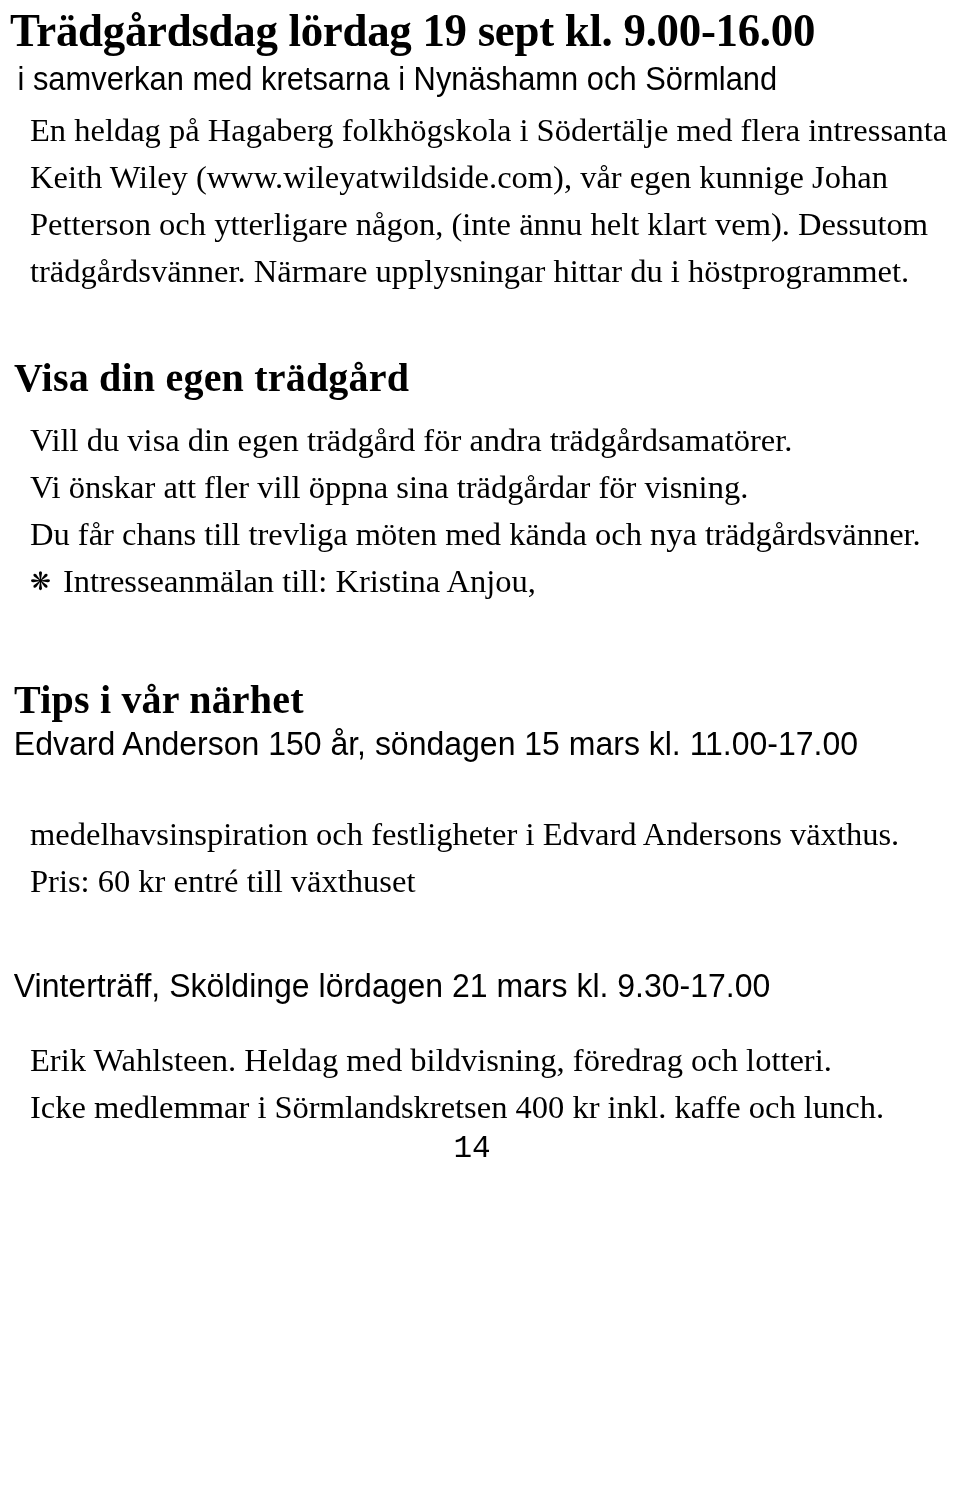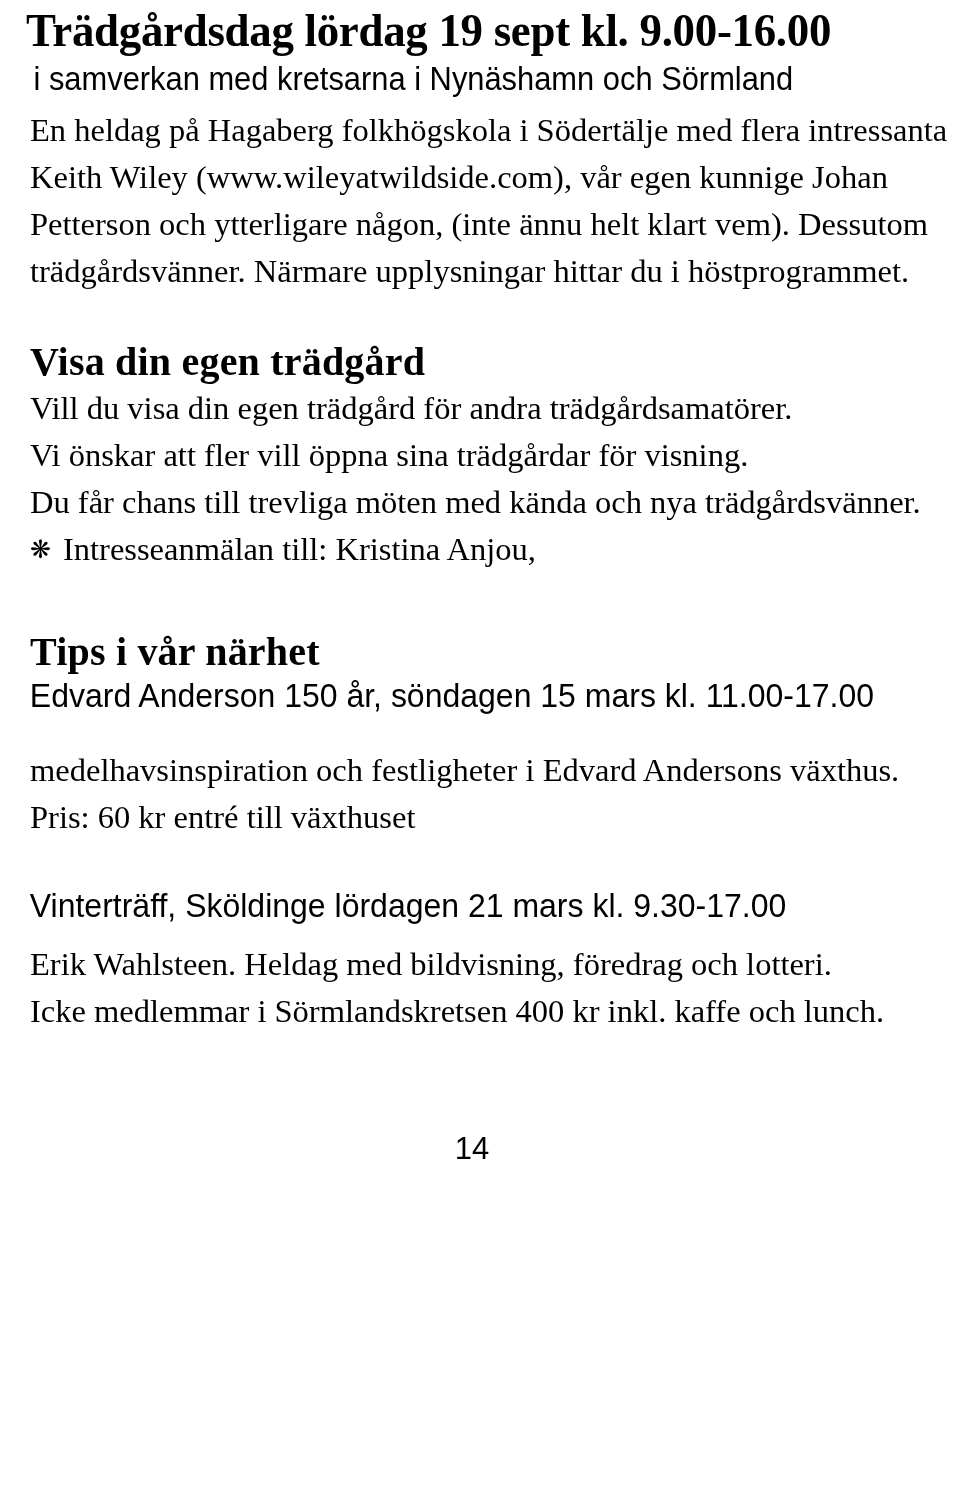--- a/index.html
+++ b/index.html
@@ -16,21 +16,21 @@
     color: #000000;
     font-family: "Liberation Serif", "DejaVu Serif", serif;
     -webkit-font-smoothing: antialiased;
   }
 
   .page {
     position: relative;
     width: 960px;
     height: 1181px;
     box-sizing: border-box;
-    padding: 0 14px 0 26px;
+    padding: 0 14px 0 10px;
   }
 
   
   .masthead-title {
     font-family: "Liberation Serif", "DejaVu Serif", serif;
     font-weight: bold;
     font-size: 47px;
     line-height: 52px;
     letter-spacing: -0.3px;
     transform: scaleX(0.955);
@@ -50,21 +50,21 @@
     white-space: nowrap;
     margin: 2px 0 0 0;
     padding-left: 8px;
   }
 
   
   .body-block {
     font-family: "Liberation Serif", "DejaVu Serif", serif;
     font-size: 32.5px;
     line-height: 47px;
-    margin: 0;
+    margin: 16px;
     padding-left: 4px;
   }
   .body-block .ln {
     display: block;
     white-space: nowrap;
   }
 
   .intro-block {
     margin-top: 8px;
   }
@@ -113,21 +113,21 @@
   .gap-lg { height: 44px; }
   .gap-xl { height: 56px; }
 
   
   .page-number {
     position: absolute;
     left: 0;
     right: 0;
     bottom: 14px;
     text-align: center;
-    font-family: Liberation Sans, sans-serif;
+    font-family: Liberation Mono, monospace;
     font-size: 31px;
     line-height: 36px;
     padding-right: 16px;
   }
 </style>
 </head>
 <body>
 
 <div class="page">
 

